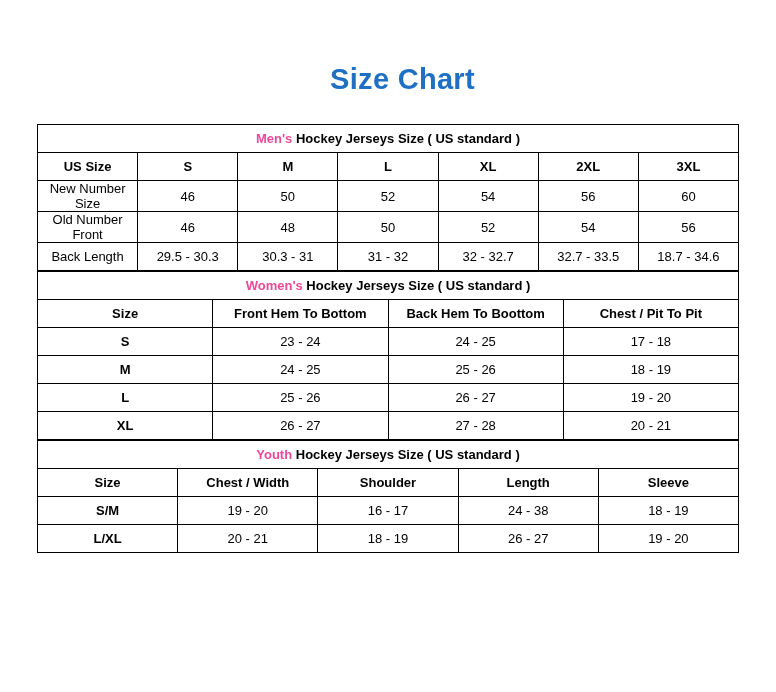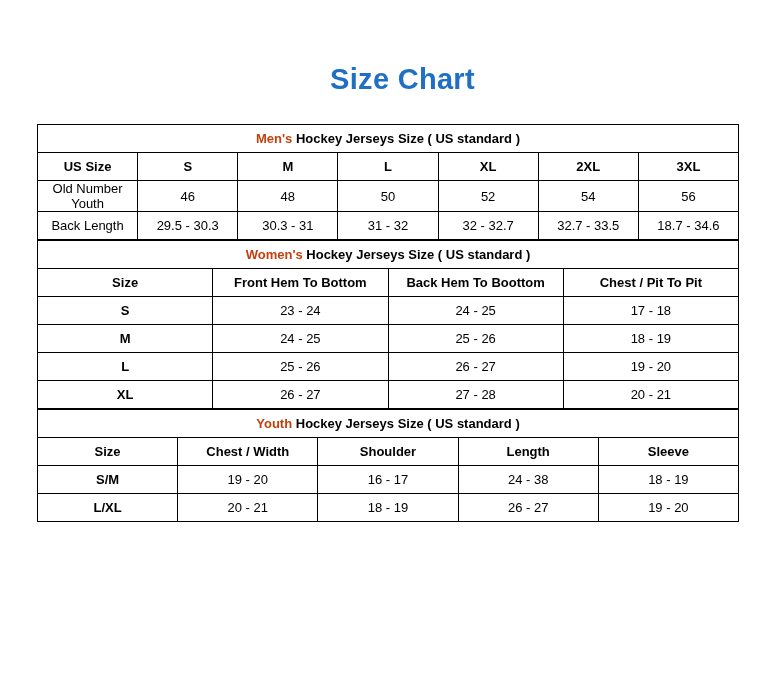--- a/index.html
+++ b/index.html
@@ -46,21 +46,21 @@
     padding: 0 2px;
     background: #ffffff;
   }
   td.banner {
     background: #ffff00;
     font-weight: bold;
     font-size: 14.5px;
     height: 31px;
   }
   .banner .accent {
-    color: #c2410c;
+    color: #ec4899;
   }
   td.hdr {
     font-weight: bold;
   }
   td.rowlabel {
     font-weight: normal;
   }
   td.boldcell {
     font-weight: bold;
   }
@@ -82,21 +82,30 @@
         <tr>
           <td class="hdr" style="width:150px">US Size</td>
           <td class="hdr" style="width:92px">S</td>
           <td class="hdr" style="width:92px">M</td>
           <td class="hdr" style="width:92px">L</td>
           <td class="hdr" style="width:92px">XL</td>
           <td class="hdr" style="width:92px">2XL</td>
           <td class="hdr">3XL</td>
         </tr>
         <tr>
-          <td class="rowlabel">Old Number Youth</td>
+          <td class="rowlabel">New Number Size</td>
+          <td>46</td>
+          <td>50</td>
+          <td>52</td>
+          <td>54</td>
+          <td>56</td>
+          <td>60</td>
+        </tr>
+        <tr>
+          <td class="rowlabel">Old Number Front</td>
           <td>46</td>
           <td>48</td>
           <td>50</td>
           <td>52</td>
           <td>54</td>
           <td>56</td>
         </tr>
         <tr>
           <td class="rowlabel">Back Length</td>
           <td>29.5 - 30.3</td>

